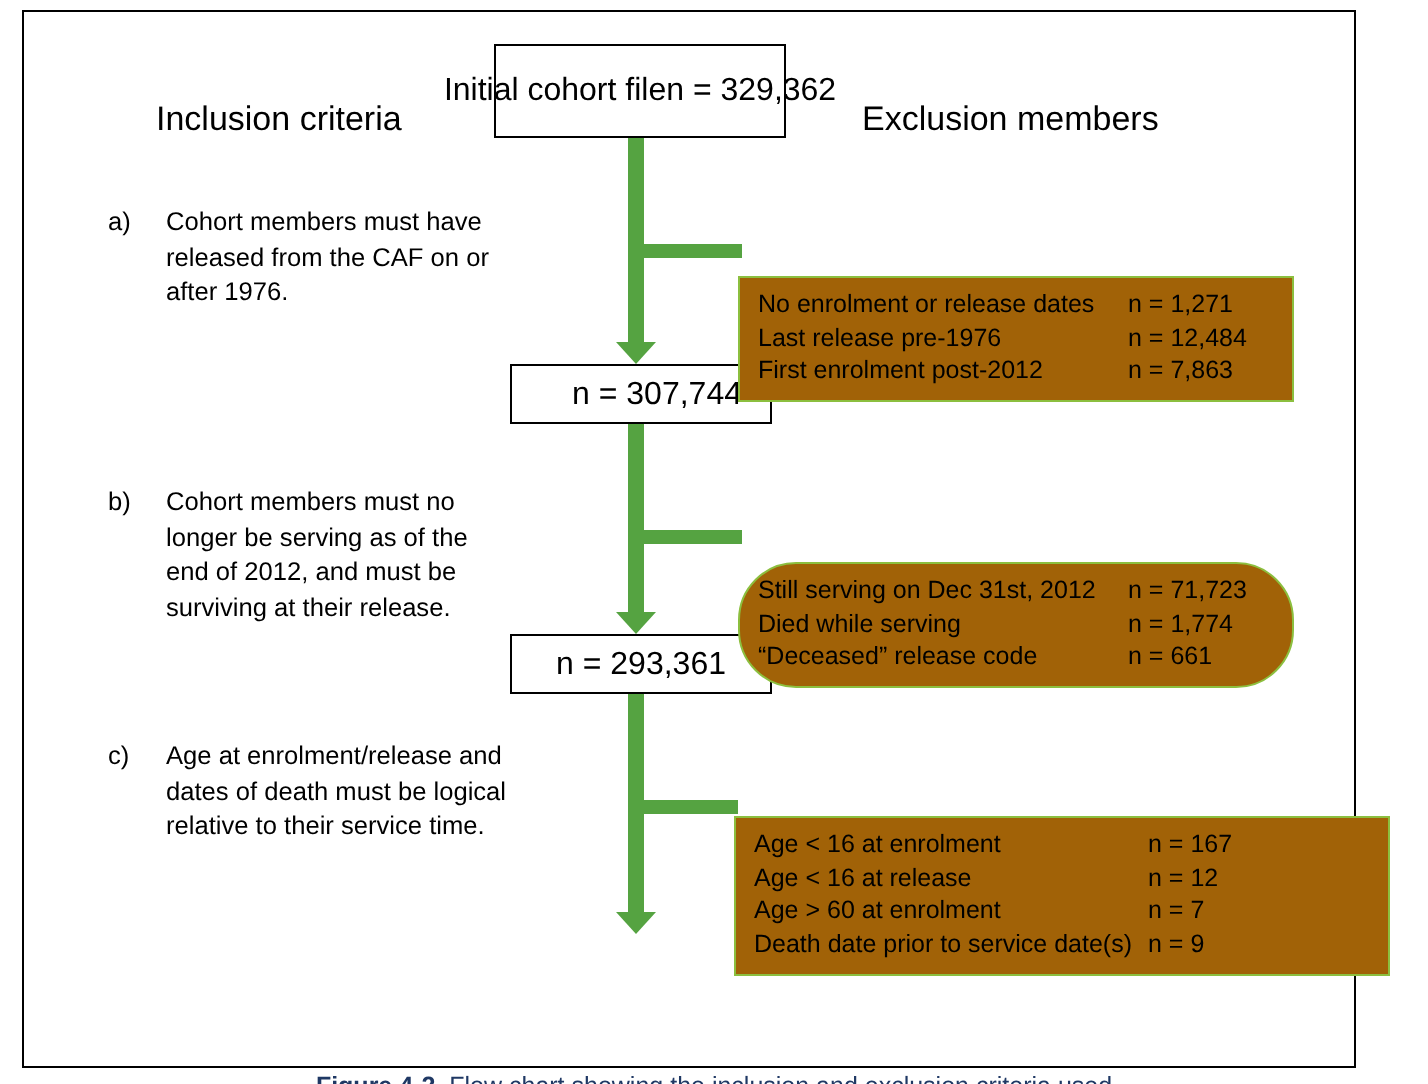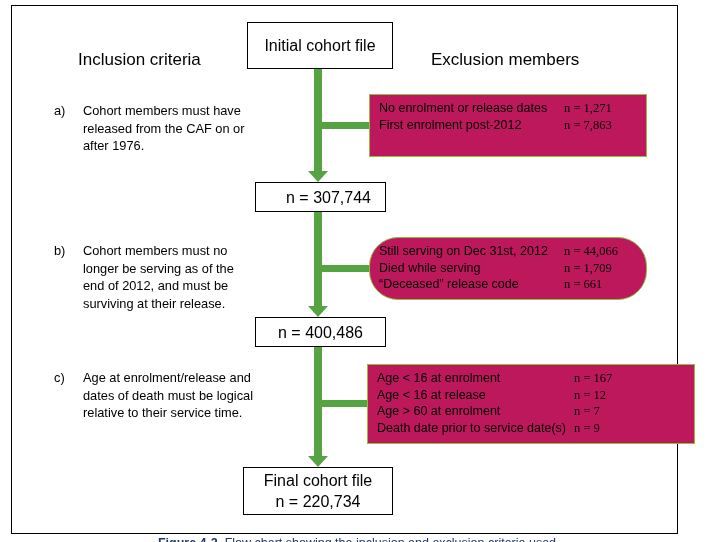--- a/index.html
+++ b/index.html
@@ -43,54 +43,55 @@
     position: absolute;
     border: 1px solid #000000;
     background: #ffffff;
     box-sizing: border-box;
     text-align: center;
     font-size: 16px;
     line-height: 21px;
     color: #000000;
     z-index: 3;
     display: flex;
-    flex-direction: column;
+    flex-direction: row;
     justify-content: center;
     align-items: center;
   }
   #box-initial { left: 235px; top: 16px;  width: 146px; height: 47px; }
   #box-stage1  { left: 243px; top: 176px; width: 131px; height: 30px; padding-left: 16px; }
   #box-stage2  { left: 243px; top: 311px; width: 131px; height: 30px; }
   #box-final   { left: 231px; top: 461px; width: 150px; height: 48px; }
 
   .cohort-line { display: block; white-space: nowrap; }
 
   
   .exclusion-box {
     position: absolute;
     border: 1px solid #8CBF3F;
-    background: #be185d;
+    background: #a16207;
     box-sizing: border-box;
     padding: 5px 8px 5px 9px;
     z-index: 3;
+    margin-top: 44px;
   }
   #excl-box-a { left: 357px; top: 88px;  width: 278px; height: 63px; }
   #excl-box-b { left: 357px; top: 231px; width: 278px; height: 63px; border-radius: 29px; }
   #excl-box-c { left: 355px; top: 358px; width: 328px; height: 80px; }
 
   .excl-row {
     display: flex;
     font-size: 12.5px;
     line-height: 16.6px;
     white-space: nowrap;
     color: #000000;
   }
   .excl-label { width: 185px; flex: 0 0 185px; }
   #excl-box-c .excl-label { width: 197px; flex: 0 0 197px; }
-  .excl-count { flex: 1 1 auto; font-family: Liberation Serif, serif; }
+  .excl-count { flex: 1 1 auto; }
 
   
   .criteria {
     position: absolute;
     display: flex;
     font-size: 12.8px;
     line-height: 17.5px;
     color: #000000;
   }
   .criteria-marker { width: 29px; flex: 0 0 29px; }
@@ -165,34 +166,31 @@
   <div class="trunk" id="trunk-2"></div>
   <div class="arrow-head" id="arrow-2"></div>
   <div class="branch" id="branch-b"></div>
 
   <div class="trunk" id="trunk-3"></div>
   <div class="arrow-head" id="arrow-3"></div>
   <div class="branch" id="branch-c"></div>
 
   <div class="cohort-box" id="box-initial">
     <span class="cohort-line">Initial cohort file</span>
+    <span class="cohort-line">n = 329,362</span>
   </div>
 
   <div class="cohort-box" id="box-stage1">
     <span class="cohort-line">n = 307,744</span>
   </div>
 
   <div class="cohort-box" id="box-stage2">
-    <span class="cohort-line">n = 400,486</span>
-  </div>
-
-  <div class="cohort-box" id="box-final">
-    <span class="cohort-line">Final cohort file</span>
-    <span class="cohort-line">n = 220,734</span>
-  </div>
+    <span class="cohort-line">n = 293,361</span>
+  </div>
+
 
   <div class="criteria" id="criteria-a">
     <span class="criteria-marker">a)</span>
     <span class="criteria-text">Cohort members must have released from the CAF on or after 1976.</span>
   </div>
 
   <div class="criteria" id="criteria-b">
     <span class="criteria-marker">b)</span>
     <span class="criteria-text">Cohort members must no longer be serving as of the end of 2012, and must be surviving at their release.</span>
   </div>
@@ -201,33 +199,37 @@
     <span class="criteria-marker">c)</span>
     <span class="criteria-text">Age at enrolment/release and dates of death must be logical relative to their service time.</span>
   </div>
 
   <div class="exclusion-box" id="excl-box-a">
     <div class="excl-row">
       <span class="excl-label">No enrolment or release dates</span>
       <span class="excl-count">n = 1,271</span>
     </div>
     <div class="excl-row">
+      <span class="excl-label">Last release pre-1976</span>
+      <span class="excl-count">n = 12,484</span>
+    </div>
+    <div class="excl-row">
       <span class="excl-label">First enrolment post-2012</span>
       <span class="excl-count">n = 7,863</span>
     </div>
   </div>
 
   <div class="exclusion-box" id="excl-box-b">
     <div class="excl-row">
       <span class="excl-label">Still serving on Dec 31st, 2012</span>
-      <span class="excl-count">n = 44,066</span>
+      <span class="excl-count">n = 71,723</span>
     </div>
     <div class="excl-row">
       <span class="excl-label">Died while serving</span>
-      <span class="excl-count">n = 1,709</span>
+      <span class="excl-count">n = 1,774</span>
     </div>
     <div class="excl-row">
       <span class="excl-label">“Deceased” release code</span>
       <span class="excl-count">n = 661</span>
     </div>
   </div>
 
   <div class="exclusion-box" id="excl-box-c">
     <div class="excl-row">
       <span class="excl-label">Age &lt; 16 at enrolment</span>

